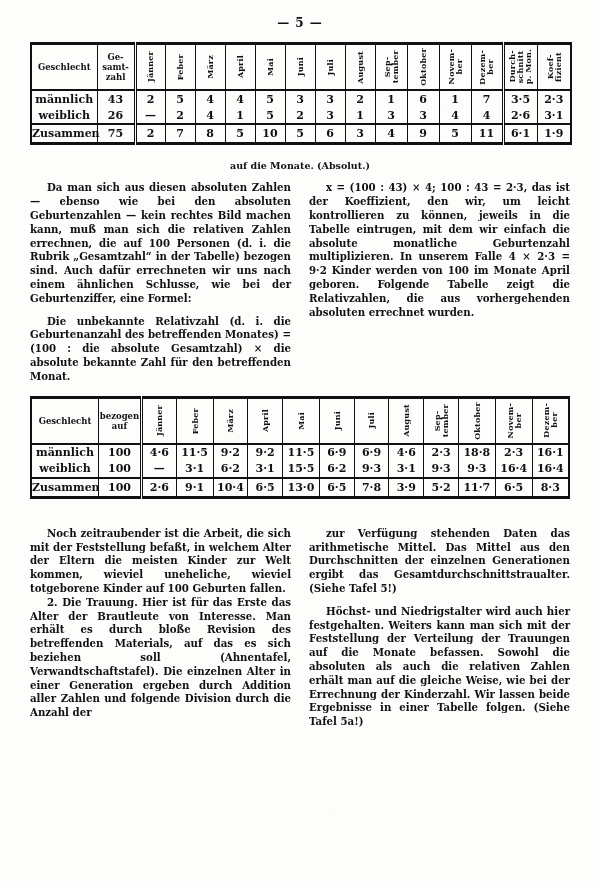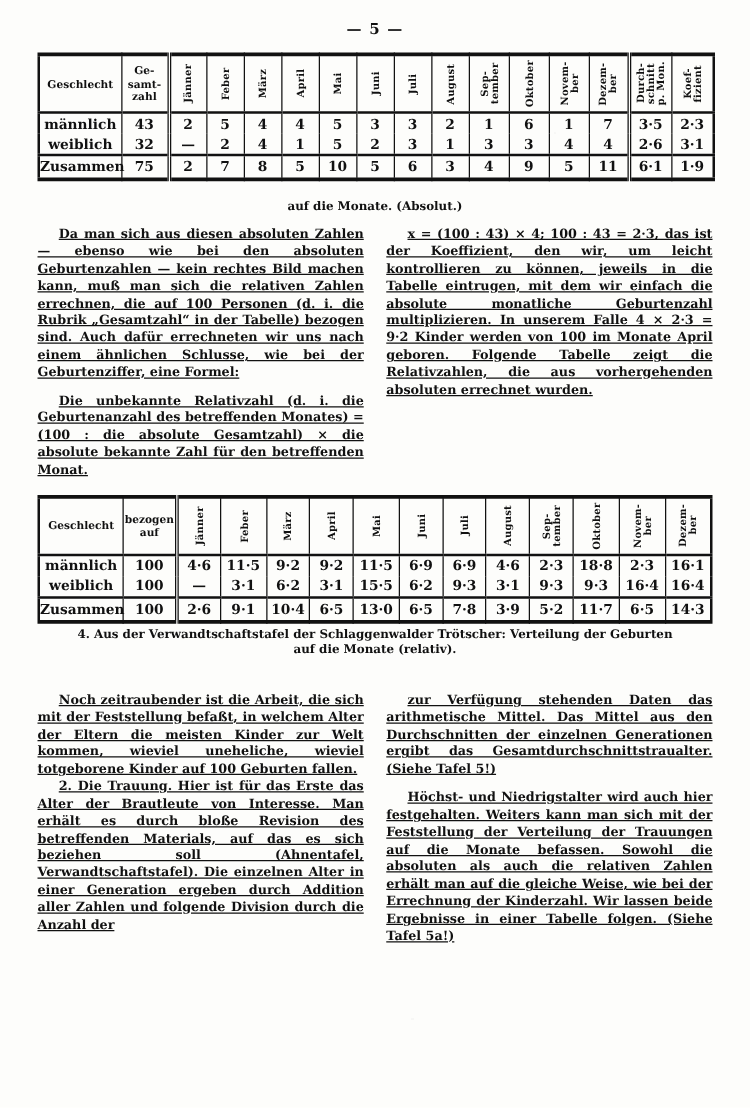--- a/index.html
+++ b/index.html
@@ -101,21 +101,21 @@
     padding:0 6px;
     font-family:"DejaVu Serif", serif;
   }
 
   
   .cols{
     display:flex;
     gap:18px;
     margin-top:9px;
   }
-  .col{width:261px;text-decoration:underline;}
+  .col{width:261px;}
   .col p{
     margin:0;
     font-size:10.2px;
     line-height:1.355;
     text-align:justify;
     text-justify:inter-word;
     font-weight:bold;
     font-family:"DejaVu Serif", serif;
     hyphens:manual;
   }
@@ -225,21 +225,21 @@
             <td class="num">2</td>
             <td class="num">1</td>
             <td class="num">6</td>
             <td class="num">1</td>
             <td class="num">7</td>
             <td class="numsm thick-l">3·5</td>
             <td class="numsm">2·3</td>
           </tr>
           <tr class="rw">
             <td class="rowlbl">weiblich</td>
-            <td class="num">32</td>
+            <td class="num">26</td>
             <td class="num thick-l">—</td>
             <td class="num">2</td>
             <td class="num">4</td>
             <td class="num">1</td>
             <td class="num">5</td>
             <td class="num">2</td>
             <td class="num">3</td>
             <td class="num">1</td>
             <td class="num">3</td>
             <td class="num">3</td>
@@ -394,30 +394,26 @@
             <td class="numsm">9·1</td>
             <td class="numsm">10·4</td>
             <td class="numsm">6·5</td>
             <td class="numsm">13·0</td>
             <td class="numsm">6·5</td>
             <td class="numsm">7·8</td>
             <td class="numsm">3·9</td>
             <td class="numsm">5·2</td>
             <td class="numsm">11·7</td>
             <td class="numsm">6·5</td>
-            <td class="numsm">14·3</td>
+            <td class="numsm">8·3</td>
           </tr>
         </tbody>
       </table>
     </div>
 
-    <div class="cap">
-      <span>4. Aus der Verwandtschaftstafel der Schlaggenwalder Trötscher: Verteilung der Geburten</span><br>
-      <span>auf die Monate (relativ).</span>
-    </div>
 
     <div class="cols" style="margin-top:28px">
       <div class="col">
         <p class="indent">Noch zeitraubender ist die Arbeit, die sich mit der Feststellung befaßt, in welchem Alter der Eltern die meisten Kinder zur Welt kommen, wieviel uneheliche, wieviel totgeborene Kinder auf 100 Geburten fallen.</p>
         <p class="indent">2. Die Trauung.   Hier ist für das Erste das Alter der Brautleute von Interesse.   Man erhält es durch bloße Revision des betreffenden Materials, auf das es sich beziehen soll (Ahnentafel, Verwandtschaftstafel).   Die einzelnen Alter in einer Generation ergeben durch Addition aller Zahlen und folgende Division durch die Anzahl der</p>
       </div>
       <div class="col">
         <p class="indent">zur Verfügung stehenden Daten das arithmetische Mittel.   Das Mittel aus den Durchschnitten der einzelnen Generationen ergibt das Gesamtdurchschnittstraualter.   (Siehe Tafel 5!)</p>
         <div class="gap"></div>
         <p class="indent">Höchst- und Niedrigstalter wird auch hier festgehalten.   Weiters kann man sich mit der Feststellung der Verteilung der Trauungen auf die Monate befassen. Sowohl die absoluten als auch die relativen Zahlen erhält man auf die gleiche Weise, wie bei der Errechnung der Kinderzahl.   Wir lassen beide Ergebnisse in einer Tabelle folgen.   (Siehe Tafel 5a!)</p>

